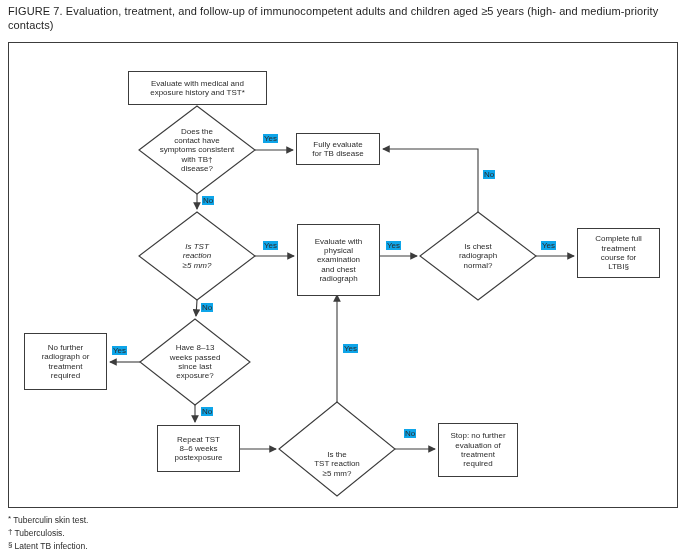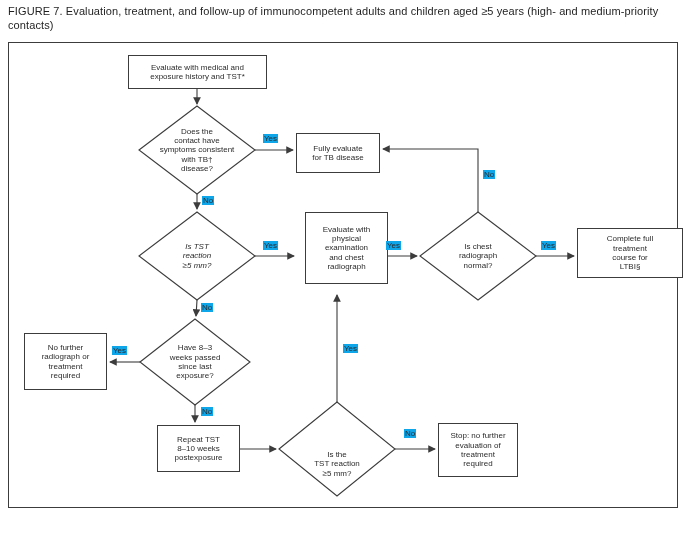--- a/index.html
+++ b/index.html
@@ -120,44 +120,44 @@
       <line x1="536" y1="256" x2="574" y2="256" marker-end="url(#arrow)"></line>
       <polyline points="478,212 478,149 383,149" marker-end="url(#arrow)"></polyline>
       <line x1="140" y1="362" x2="110" y2="362" marker-end="url(#arrow)"></line>
       <line x1="195" y1="405" x2="195" y2="422" marker-end="url(#arrow)"></line>
       <line x1="240" y1="449" x2="276" y2="449" marker-end="url(#arrow)"></line>
       <line x1="395" y1="449" x2="435" y2="449" marker-end="url(#arrow)"></line>
       <line x1="337" y1="402" x2="337" y2="295" marker-end="url(#arrow)"></line>
     </g>
   </svg>
 
-  <div class="node process" style="left:128px; top:55px; width:139px; height:34px;">Evaluate with medical and
+  <div class="node process" style="left:128px; top:71px; width:139px; height:34px;">Evaluate with medical and
 exposure history and TST*</div>
 
-  <div class="node process" style="left:296px; top:133px; width:84px; height:40px;">Fully evaluate
+  <div class="node process" style="left:296px; top:133px; width:84px; height:32px;">Fully evaluate
 for TB disease</div>
 
-  <div class="node process" style="left:297px; top:212px; width:83px; height:72px;margin-left:8px;">Evaluate with
+  <div class="node process" style="left:297px; top:224px; width:83px; height:72px;">Evaluate with
 physical
 examination
 and chest
 radiograph</div>
 
-  <div class="node process" style="left:577px; top:228px; width:106px; height:50px;">Complete full
+  <div class="node process" style="left:577px; top:228px; width:83px; height:50px;">Complete full
 treatment
 course for
 LTBI§</div>
 
   <div class="node process" style="left:24px; top:333px; width:83px; height:57px;">No further
 radiograph or
 treatment
 required</div>
 
   <div class="node process" style="left:157px; top:425px; width:83px; height:47px;">Repeat TST
-8–10 weeks
+8–6 weeks
 postexposure</div>
 
   <div class="node process" style="left:438px; top:423px; width:80px; height:54px;">Stop: no further
 evaluation of
 treatment
 required</div>
 
   <div class="node decision-text" style="left:135px; top:127px; width:124px; height:46px;">Does the
 contact have
 symptoms consistent
@@ -165,35 +165,40 @@
 disease?</div>
 
   <div class="node decision-text" style="left:157px; top:242px; width:80px; height:28px;font-style:italic;">Is TST
 reaction
 ≥5 mm?</div>
 
   <div class="node decision-text" style="left:438px; top:242px; width:80px; height:28px;">Is chest
 radiograph
 normal?</div>
 
-  <div class="node decision-text" style="left:145px; top:343px; width:100px; height:38px;">Have 8–3
+  <div class="node decision-text" style="left:145px; top:343px; width:100px; height:38px;">Have 8–13
 weeks passed
 since last
 exposure?</div>
 
   <div class="node decision-text" style="left:287px; top:450px; width:100px; height:28px;text-align:center;">Is the
 TST reaction
 ≥5 mm?</div>
 
   <div class="edge-label" style="left:263px; top:134px;">Yes</div>
   <div class="edge-label" style="left:202px; top:196px;">No</div>
   <div class="edge-label" style="left:263px; top:241px;">Yes</div>
   <div class="edge-label" style="left:201px; top:303px;">No</div>
   <div class="edge-label" style="left:386px; top:241px;">Yes</div>
   <div class="edge-label" style="left:541px; top:241px;">Yes</div>
   <div class="edge-label" style="left:483px; top:170px;">No</div>
   <div class="edge-label" style="left:112px; top:346px;">Yes</div>
   <div class="edge-label" style="left:201px; top:407px;">No</div>
   <div class="edge-label" style="left:343px; top:344px;">Yes</div>
   <div class="edge-label" style="left:404px; top:429px;">No</div>
 
+  <div class="footnotes">
+    <div class="footnote-row"><span class="fnsym">*</span><span>Tuberculin skin test.</span></div>
+    <div class="footnote-row"><span class="fnsym">†</span><span>Tuberculosis.</span></div>
+    <div class="footnote-row"><span class="fnsym">§</span><span>Latent TB infection.</span></div>
+  </div>
 
 </div>
 
 </body></html>

